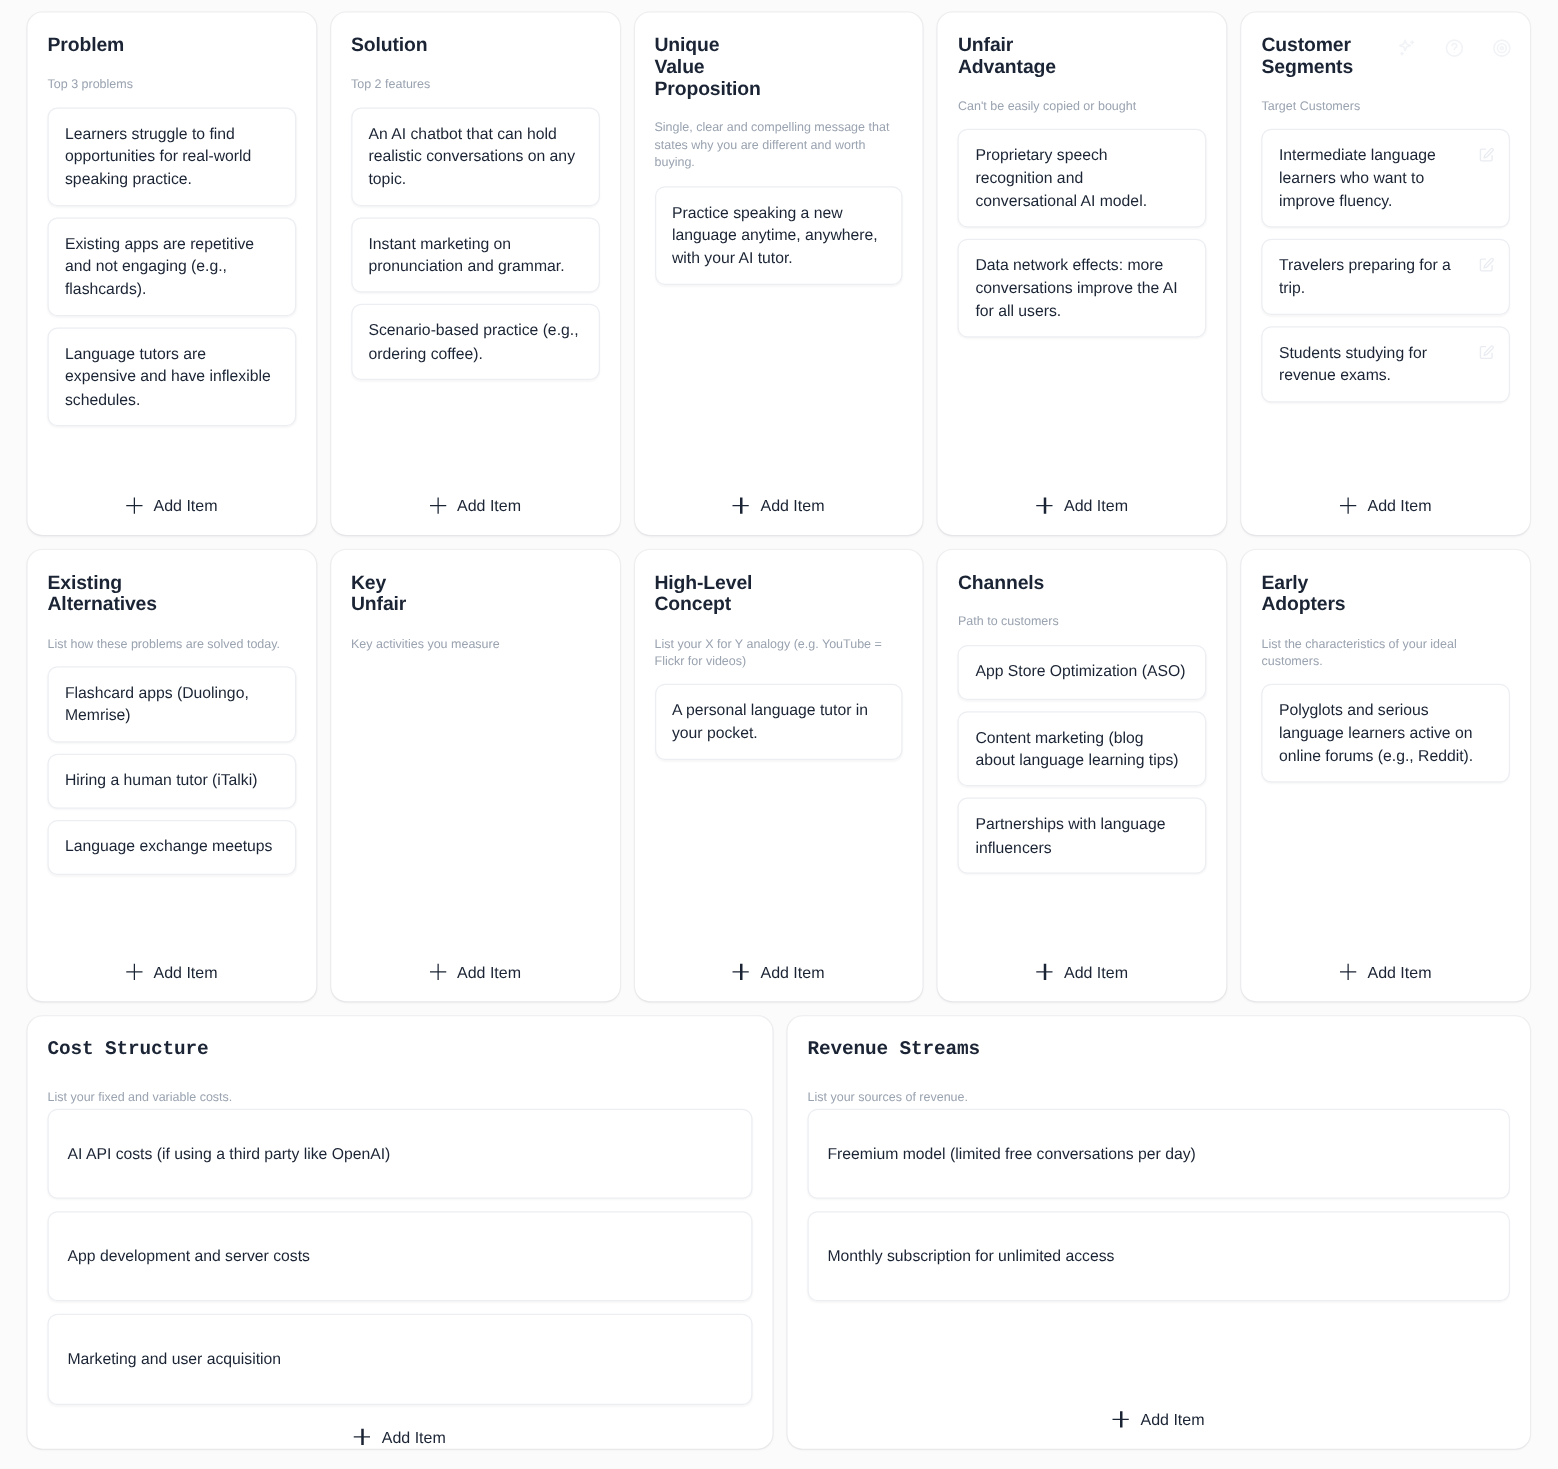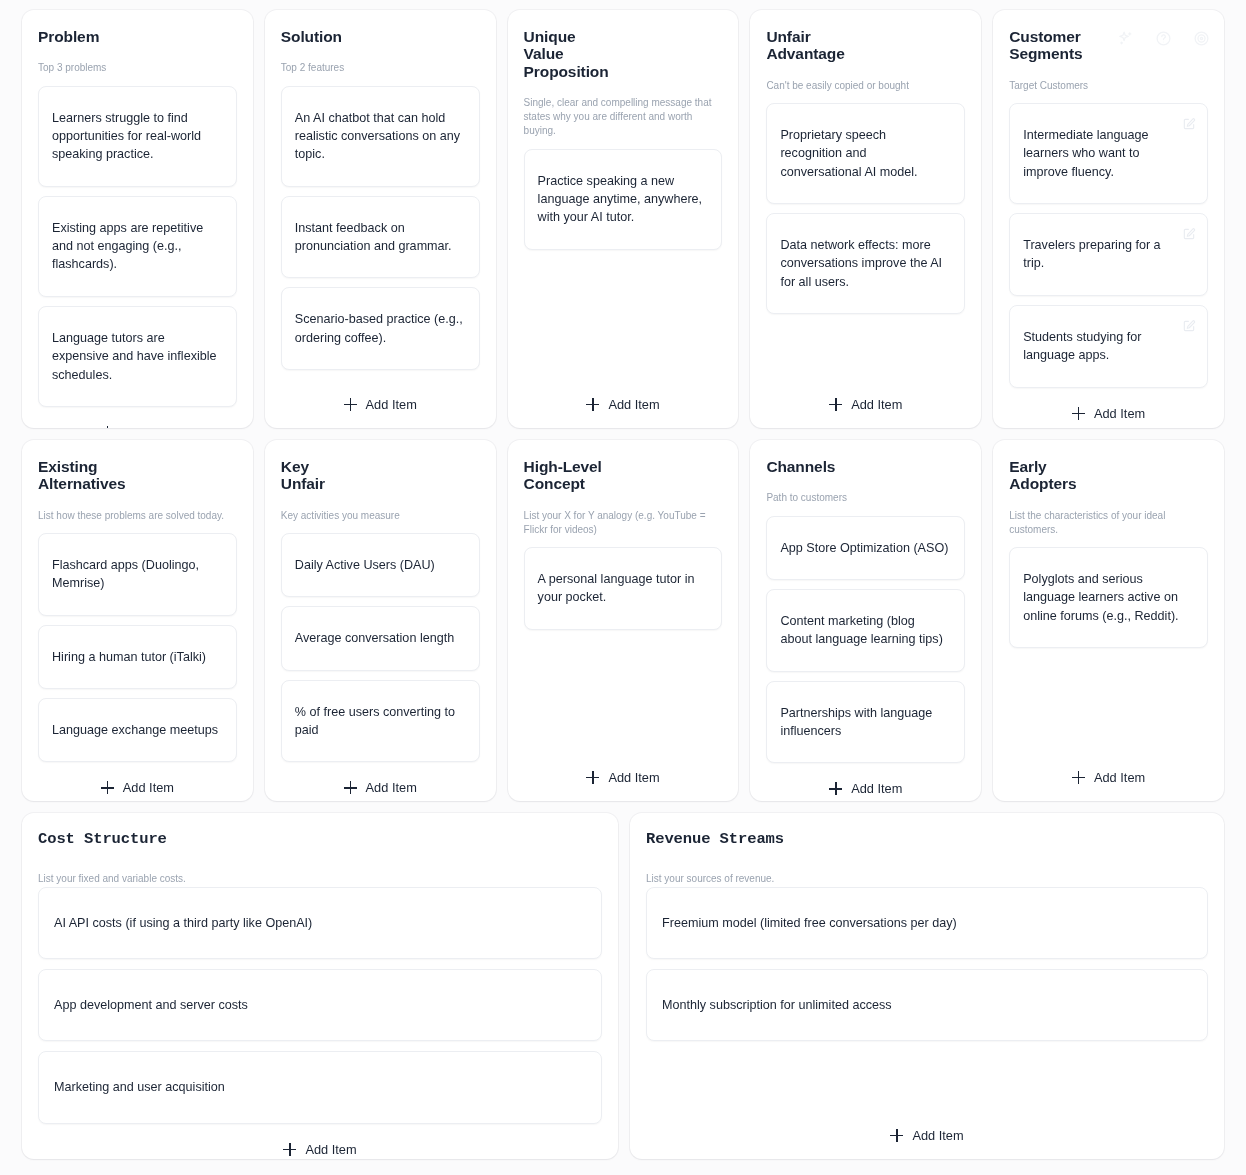--- a/index.html
+++ b/index.html
@@ -87,21 +87,21 @@
     display: flex;
     flex-direction: column;
     gap: 9px;
     flex: 1 1 auto;
   }
 
   .item {
     background: #ffffff;
     border: 1px solid #eceef2;
     border-radius: 8px;
-    padding: 22px 13px;
+    padding: 11px 13px;
     font-size: 12.6px;
     line-height: 1.46;
     color: #1b2434;
     box-shadow: 0 1px 1.5px rgba(16,24,40,0.035);
     position: relative;
     display: flex;
     align-items: flex-start;
     min-height: 44px;
   }
 
@@ -195,21 +195,21 @@
       <div class="card col">
         <div class="card-header">
           <div class="card-title">Solution</div>
         </div>
         <div class="card-subtitle">Top 2 features</div>
         <div class="items">
           <div class="item">
             <span class="item-text">An AI chatbot that can hold realistic conversations on any topic.</span>
           </div>
           <div class="item">
-            <span class="item-text">Instant feedback on pronunciation and grammar.</span>
+            <span class="item-text">Instant marketing on pronunciation and grammar.</span>
           </div>
           <div class="item">
             <span class="item-text">Scenario-based practice (e.g., ordering coffee).</span>
           </div>
         </div>
         <div class="add-row">
           <button class="add-btn">
             <span class="plus-icon"></span>
             <span>Add Item</span>
           </button>
@@ -299,21 +299,21 @@
           <div class="item has-edit">
             <span class="item-text">Travelers preparing for a trip.</span>
             <span class="edit-icon">
               <svg viewBox="0 0 24 24" fill="none" stroke="currentColor" stroke-width="1.9" stroke-linecap="round" stroke-linejoin="round">
                 <path d="M11 4H5.5A1.5 1.5 0 0 0 4 5.5v13A1.5 1.5 0 0 0 5.5 20h13a1.5 1.5 0 0 0 1.5-1.5V13"></path>
                 <path d="M18.4 3.6a1.9 1.9 0 0 1 2.7 2.7L12.5 15 9 16l1-3.5z"></path>
               </svg>
             </span>
           </div>
           <div class="item has-edit">
-            <span class="item-text">Students studying for language apps.</span>
+            <span class="item-text">Students studying for revenue exams.</span>
             <span class="edit-icon">
               <svg viewBox="0 0 24 24" fill="none" stroke="currentColor" stroke-width="1.9" stroke-linecap="round" stroke-linejoin="round">
                 <path d="M11 4H5.5A1.5 1.5 0 0 0 4 5.5v13A1.5 1.5 0 0 0 5.5 20h13a1.5 1.5 0 0 0 1.5-1.5V13"></path>
                 <path d="M18.4 3.6a1.9 1.9 0 0 1 2.7 2.7L12.5 15 9 16l1-3.5z"></path>
               </svg>
             </span>
           </div>
         </div>
         <div class="add-row">
           <button class="add-btn">
@@ -347,31 +347,20 @@
             <span>Add Item</span>
           </button>
         </div>
       </div>
       <div class="card col">
         <div class="card-header">
           <div class="card-title">Key
 Unfair</div>
         </div>
         <div class="card-subtitle">Key activities you measure</div>
-        <div class="items">
-          <div class="item">
-            <span class="item-text">Daily Active Users (DAU)</span>
-          </div>
-          <div class="item">
-            <span class="item-text">Average conversation length</span>
-          </div>
-          <div class="item">
-            <span class="item-text">% of free users converting to paid</span>
-          </div>
-        </div>
         <div class="add-row">
           <button class="add-btn">
             <span class="plus-icon"></span>
             <span>Add Item</span>
           </button>
         </div>
       </div>
       <div class="card col">
         <div class="card-header">
           <div class="card-title">High-Level

